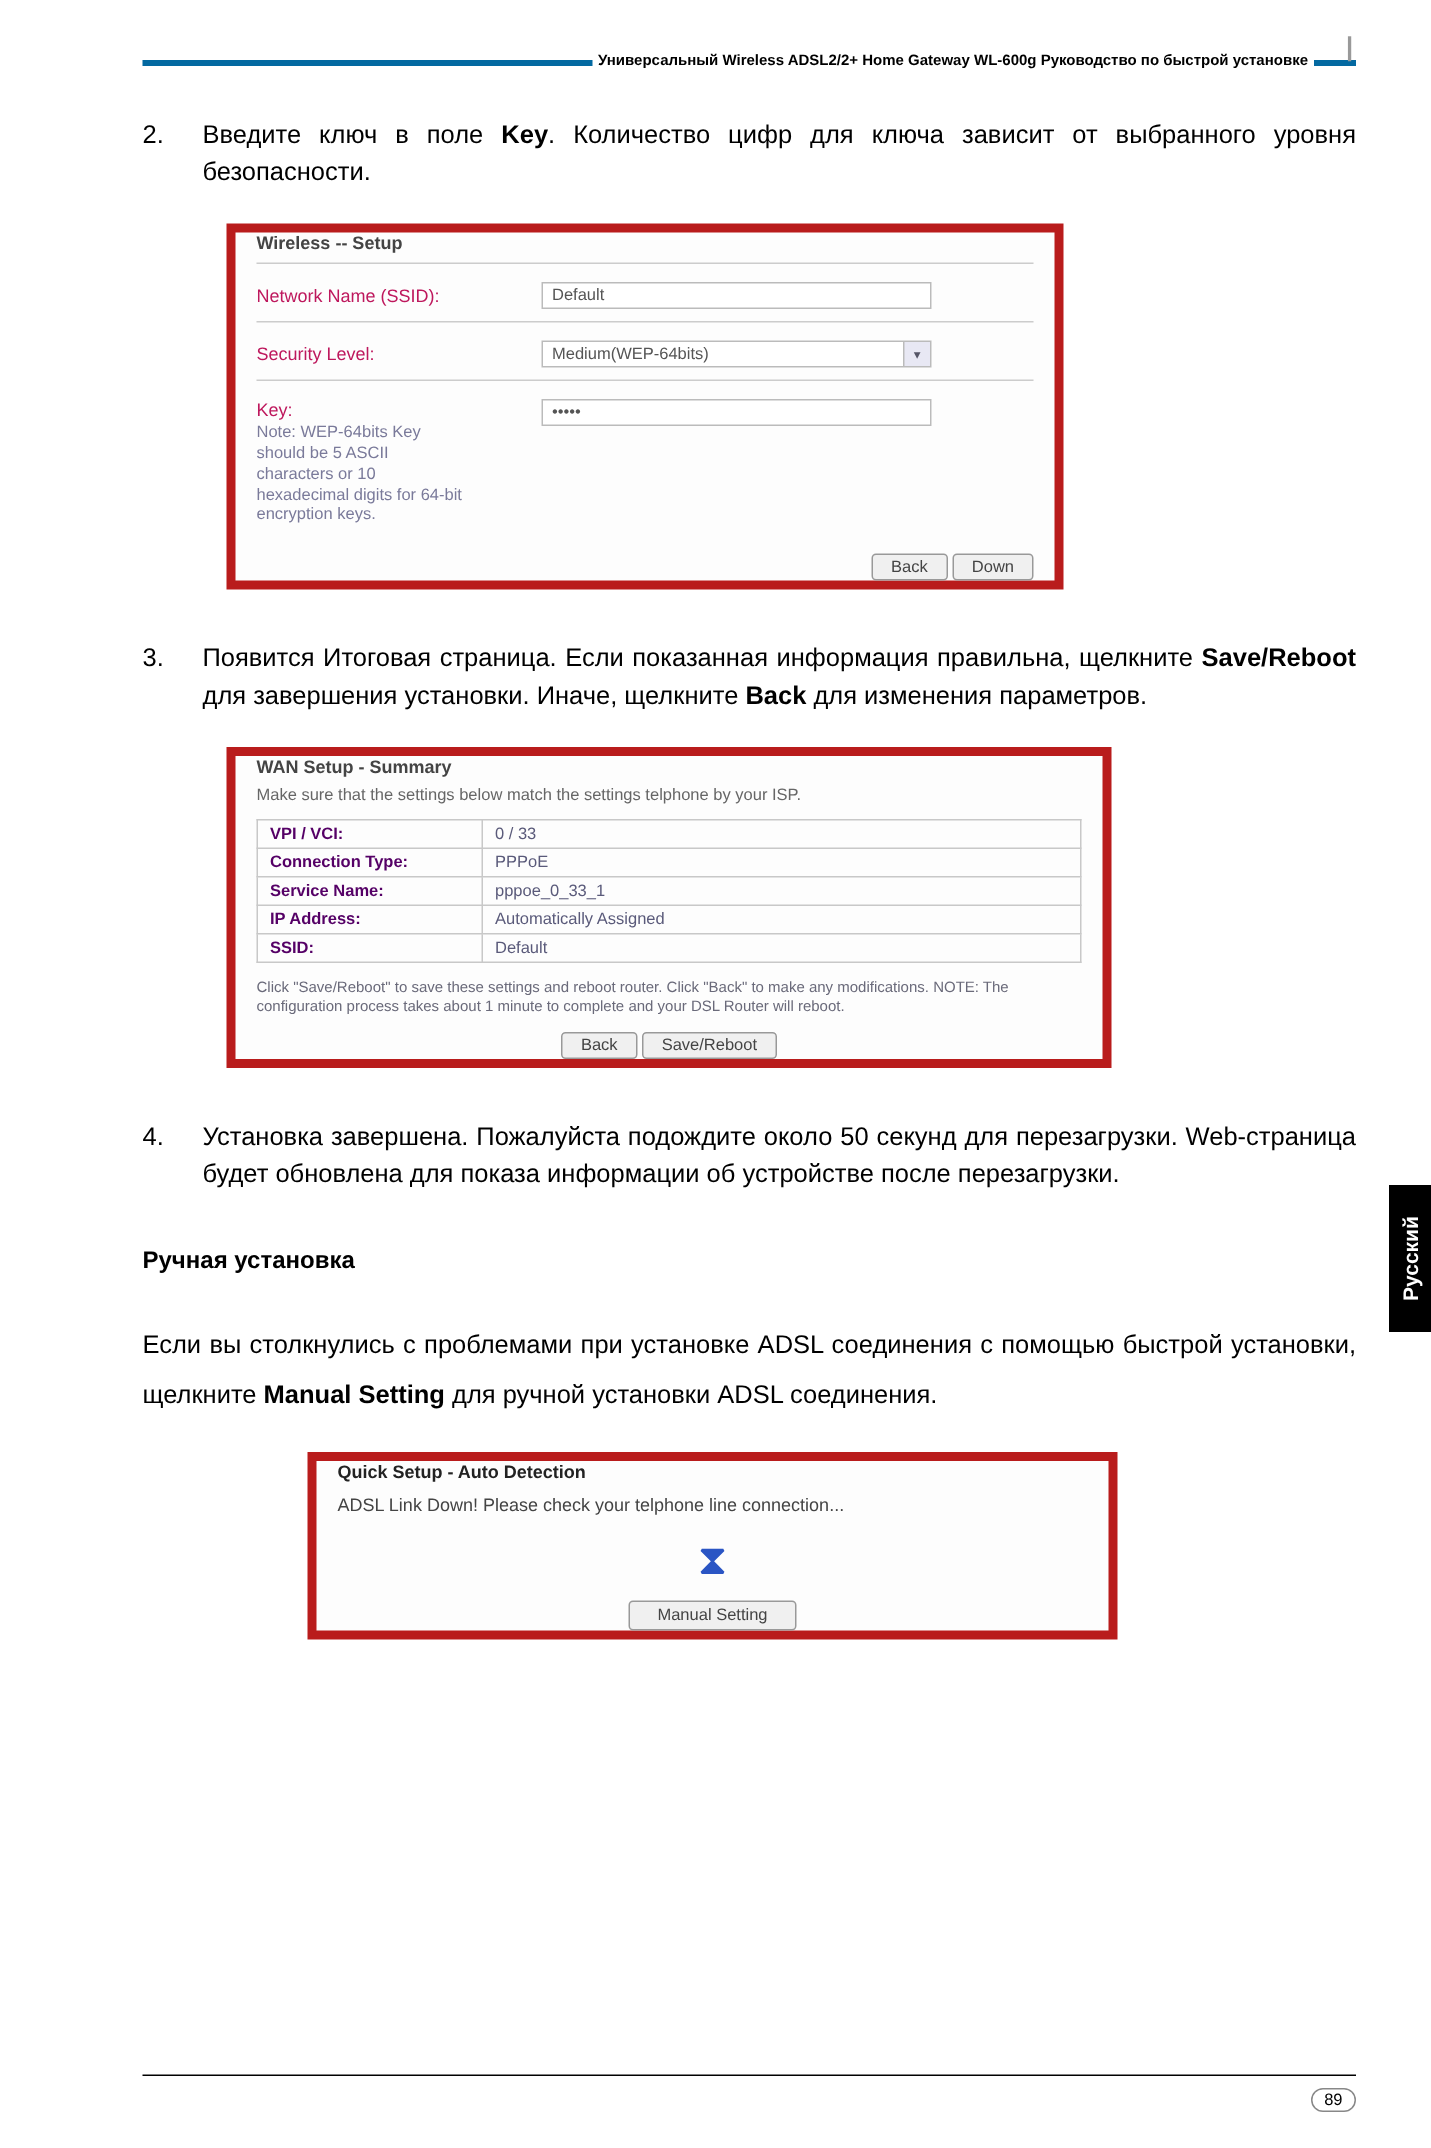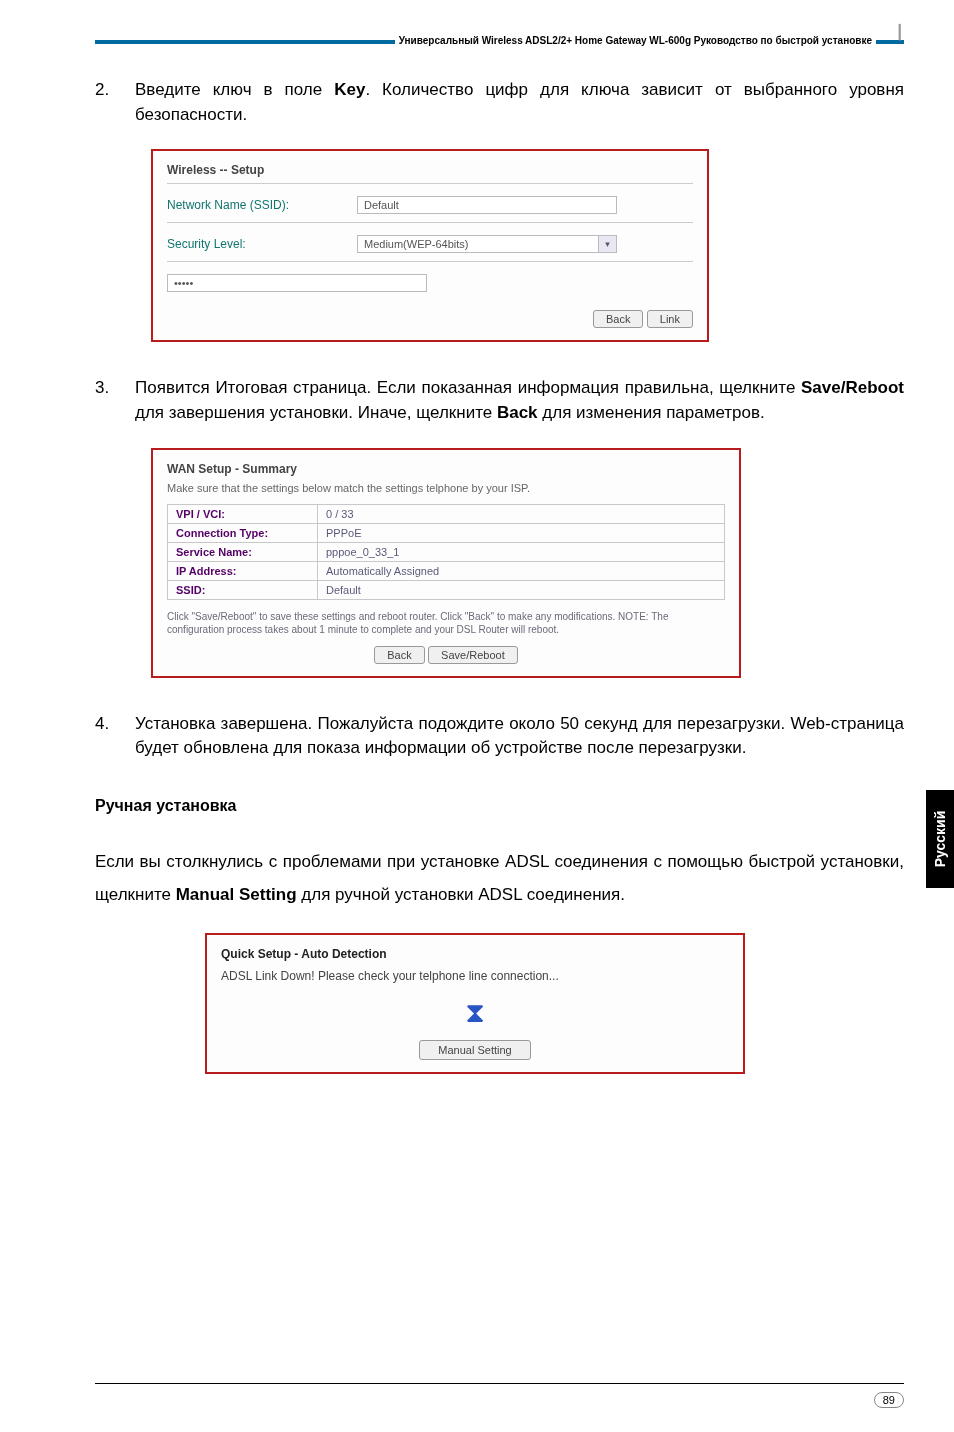--- a/index.html
+++ b/index.html
@@ -39,33 +39,33 @@
     font-size: 17px;
     line-height: 1.45;
   }
   .step-num {
     width: 40px;
     flex-shrink: 0;
   }
   .step-body { flex: 1; text-align: justify; }
   .bold { font-weight: bold; }
   .panel {
-    border: 2px solid #b91c1c;
+    border: 6px solid #b91c1c;
     background: #fdfdfd;
     margin: 22px 0 0 56px;
-    padding: 12px 14px;
+    padding: 0 14px;
     font-size: 12px;
     color: #555;
   }
   .panel1 { width: 558px; }
   .panel2 { width: 590px; }
   .panel3 { width: 540px; margin-left: 110px; }
   .panel-title { font-weight: bold; color: #444; filter: blur(0.3px); margin-bottom: 6px; }
   .field-row { display: flex; align-items: center; padding: 4px 0; }
-  .field-label { width: 190px; color: #0f766e; filter: blur(0.4px); font-size: 12px; }
+  .field-label { width: 190px; color: #be185d; filter: blur(0.4px); font-size: 12px; }
   .field-input {
     border: 1px solid #bbb;
     background: #fff;
     padding: 2px 6px;
     font-size: 11px;
     color: #555;
     filter: blur(0.3px);
     flex: 1;
     max-width: 260px;
   }
@@ -196,25 +196,29 @@
   <hr class="thin">
   <div class="field-row">
     <div class="field-label">Security Level:</div>
     <div class="dropdown">
       <span>Medium(WEP-64bits)</span>
       <div class="arrow">▾</div>
     </div>
   </div>
   <hr class="thin">
   <div class="field-row" style="align-items:flex-start;">
+    <div style="width:190px;">
+      <div class="field-label" style="width:auto;">Key:</div>
+      <div class="hint-block">Note: WEP-64bits Key should be 5 ASCII characters or 10 hexadecimal digits for 64-bit encryption keys.</div>
+    </div>
     <div class="field-input">•••••</div>
   </div>
   <div class="btn-row">
     <span class="btn">Back</span>
-    <span class="btn">Link</span>
+    <span class="btn">Down</span>
   </div>
 </div>
 
 <div class="step">
   <div class="step-num">3.</div>
   <div class="step-body">
     <span>Появится Итоговая страница. Если показанная информация правильна, щелкните </span><span class="bold">Save/Reboot</span><span> для завершения установки. Иначе, щелкните </span><span class="bold">Back</span><span> для изменения параметров.</span>
   </div>
 </div>
 

